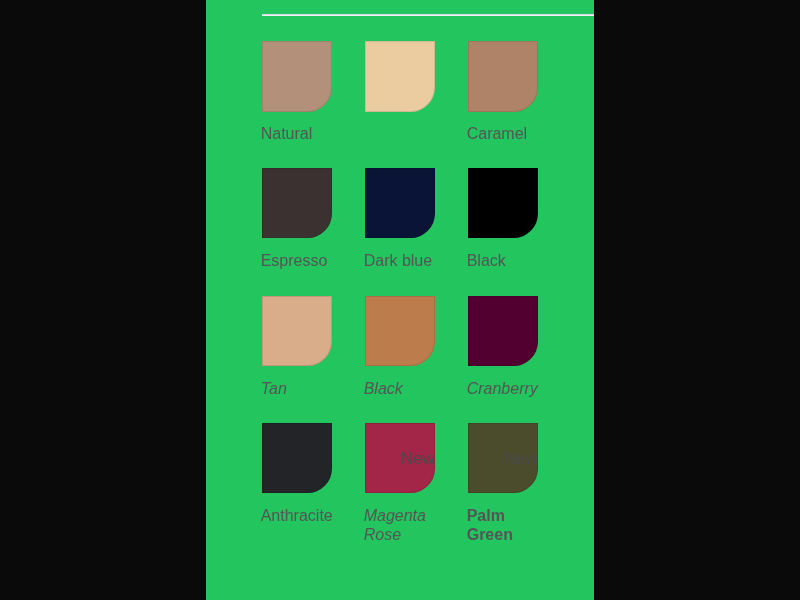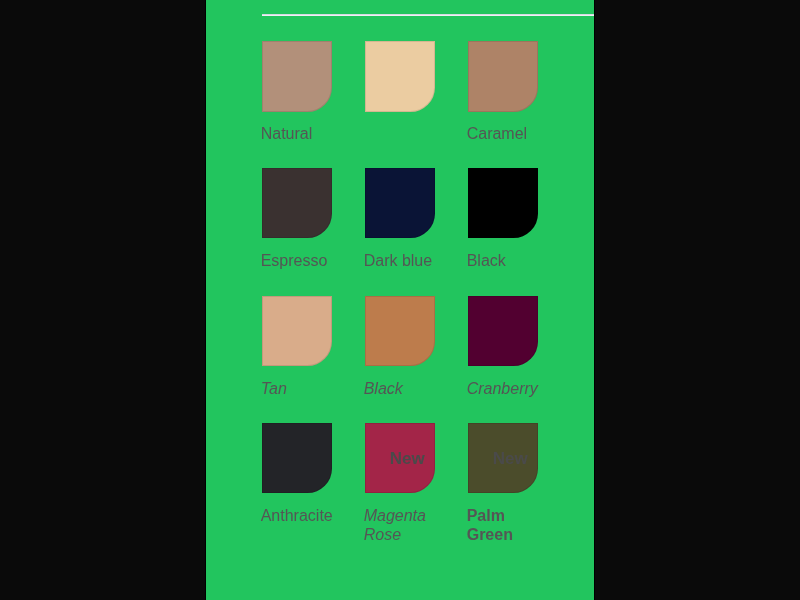--- a/index.html
+++ b/index.html
@@ -36,25 +36,24 @@
   .swatch-cell { width:103px; }
   .swatch-chip {
     width:70.4px; height:70.4px;
     box-sizing:border-box;
     border:1px solid rgba(0,0,0,0.1);
     border-bottom-right-radius:24.5px;
     position:relative;
     cursor:pointer;
   }
   .swatch-flag {
-    position:absolute; left:24px; top:26.5px;
+    position:absolute; left:35px; top:26.5px;
     font-size:17px; line-height:17px;
     color:#4a4a4a;
     white-space:nowrap;
-    font-weight:bold;
   }
   .swatch-label {
     margin-top:12.6px; margin-left:-1px;
     width:80px;
     font-size:16px; line-height:19.3px;
     color:#555555;
   }
 </style>
 </head>
 <body style="background: rgb(10, 10, 10);">

